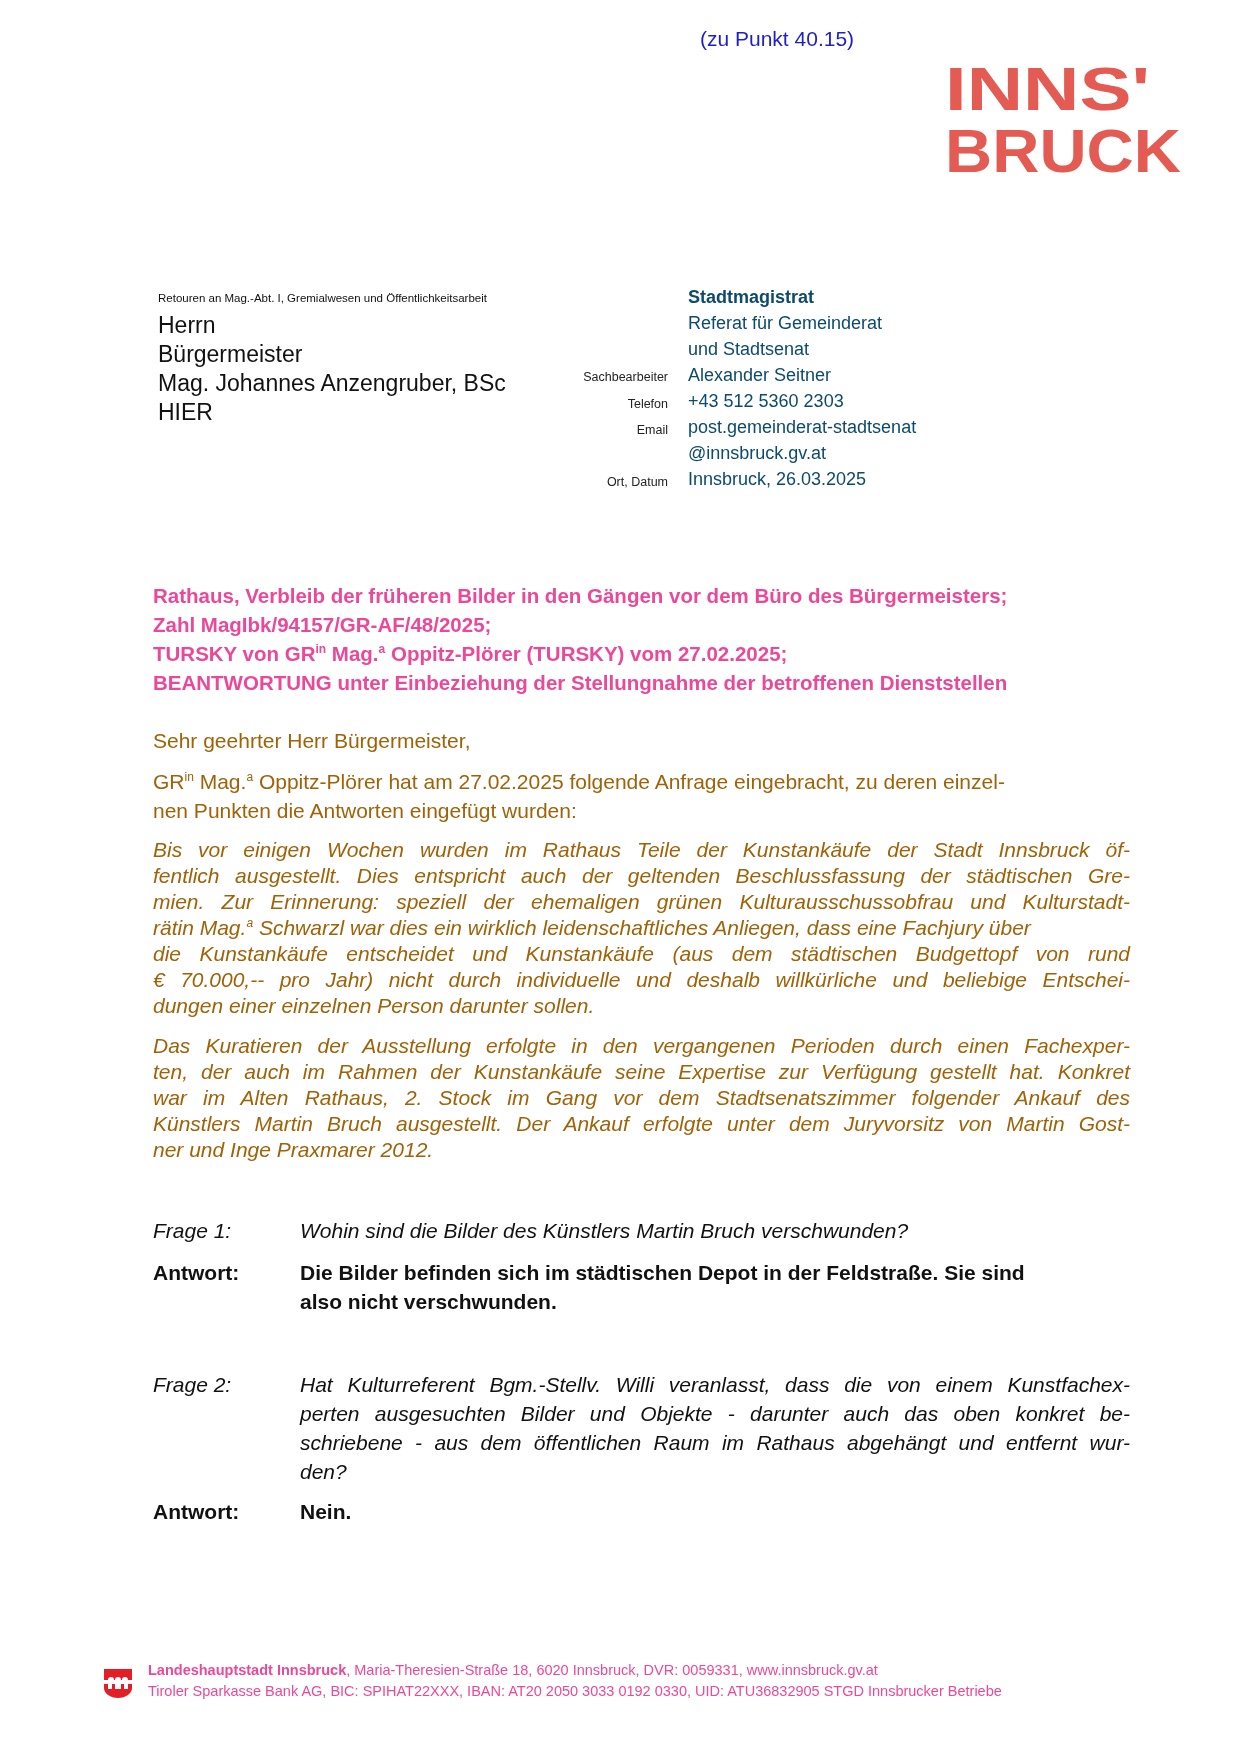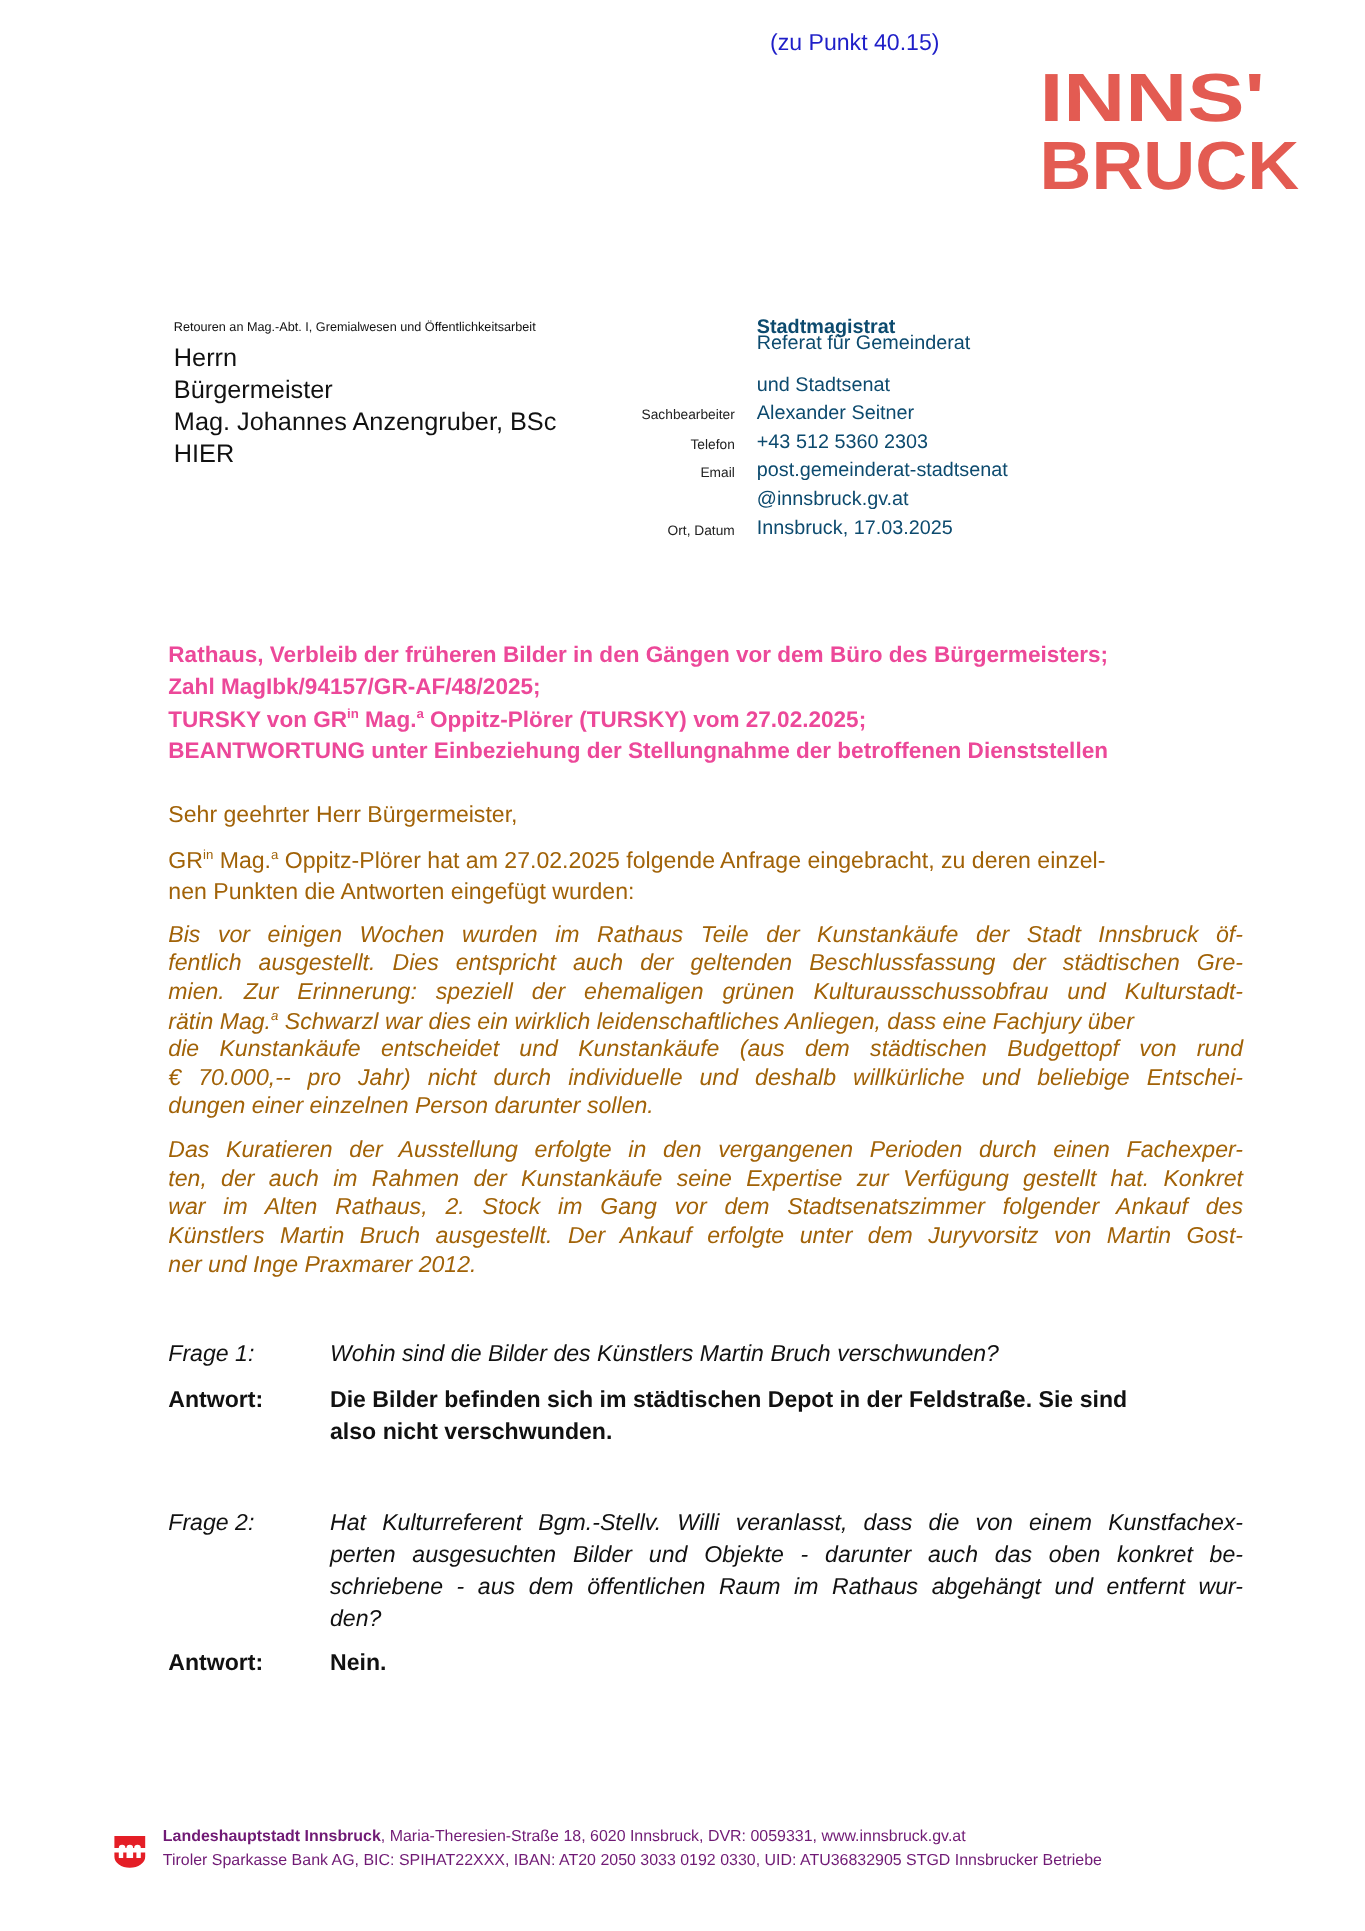--- a/index.html
+++ b/index.html
@@ -30,21 +30,21 @@
   .body-line sup { font-size: 12px; }
   .it { font-style: italic; }
   .justify-line { width: 977px; text-align: justify; text-align-last: justify; white-space: normal; }
 
   .qa-label { left: 153px; font-size: 21px; }
   .qa-text { left: 300px; font-size: 21px; white-space: nowrap; }
   .qa-text.justify { width: 830px; text-align: justify; text-align-last: justify; white-space: normal; }
   .bold { font-weight: bold; }
 
   .footer-logo { left: 103px; top: 1667px; width: 30px; height: 32px; }
-  .footer-line { left: 148px; font-size: 14.5px; color: #701a75; white-space: nowrap; }
+  .footer-line { left: 148px; font-size: 14.5px; color: #ec4899; white-space: nowrap; }
   .footer-line-0 { top: 1662px; }
   .footer-line-1 { top: 1683px; }
 </style>
 </head>
 <body>
 
 <div class="abs punkt">(zu Punkt 40.15)</div>
 
 <div class="abs logo">
   <svg width="240" height="120" viewBox="0 0 240 120">
@@ -53,35 +53,35 @@
   </svg>
 </div>
 
 <div class="abs retouren">Retouren an Mag.-Abt. I, Gremialwesen und Öffentlichkeitsarbeit</div>
 <div class="abs addr addr-line-0">Herrn</div>
 <div class="abs addr addr-line-1">Bürgermeister</div>
 <div class="abs addr addr-line-2">Mag. Johannes Anzengruber, BSc</div>
 <div class="abs addr addr-line-3">HIER</div>
 
 <div class="abs info-val bold" style="top:287px">Stadtmagistrat</div>
-<div class="abs info-val" style="top:301px">Referat für Gemeinderat</div>
+<div class="abs info-val" style="top:313px">Referat für Gemeinderat</div>
 <div class="abs info-val" style="top:339px">und Stadtsenat</div>
 
 <div class="abs info-label" style="top:370px">Sachbearbeiter</div>
 <div class="abs info-val" style="top:365px">Alexander Seitner</div>
 
 <div class="abs info-label" style="top:397px">Telefon</div>
 <div class="abs info-val" style="top:391px">+43 512 5360 2303</div>
 
 <div class="abs info-label" style="top:423px">Email</div>
 <div class="abs info-val" style="top:417px">post.gemeinderat-stadtsenat</div>
 <div class="abs info-val" style="top:443px">@innsbruck.gv.at</div>
 
 <div class="abs info-label" style="top:475px">Ort, Datum</div>
-<div class="abs info-val" style="top:469px">Innsbruck, 17.03.2025</div>
+<div class="abs info-val" style="top:469px">Innsbruck, 26.03.2025</div>
 
 <div class="abs subj" style="top:584px">Rathaus, Verbleib der früheren Bilder in den Gängen vor dem Büro des Bürgermeisters;</div>
 <div class="abs subj" style="top:613px">Zahl MagIbk/94157/GR-AF/48/2025;</div>
 <div class="abs subj" style="top:642px"><span>TURSKY von GR</span><sup>in</sup><span> Mag.</span><sup>a</sup><span> Oppitz-Plörer (TURSKY) vom 27.02.2025;</span></div>
 <div class="abs subj" style="top:671px">BEANTWORTUNG unter Einbeziehung der Stellungnahme der betroffenen Dienststellen</div>
 
 <div class="abs body-line" style="top:729px">Sehr geehrter Herr Bürgermeister,</div>
 
 <div class="abs body-line" style="top:770px"><span>GR</span><sup>in</sup><span> Mag.</span><sup>a</sup><span> Oppitz-Plörer hat am 27.02.2025 folgende Anfrage eingebracht, zu deren einzel-</span></div>
 <div class="abs body-line" style="top:799px">nen Punkten die Antworten eingefügt wurden:</div>

